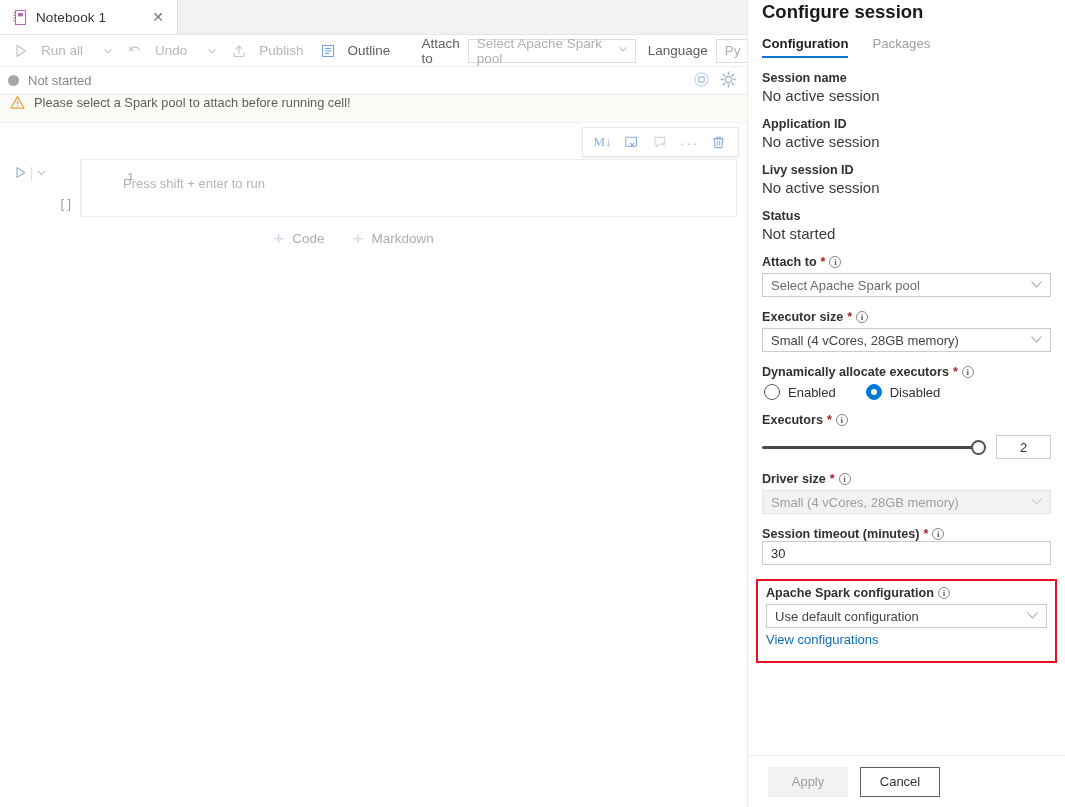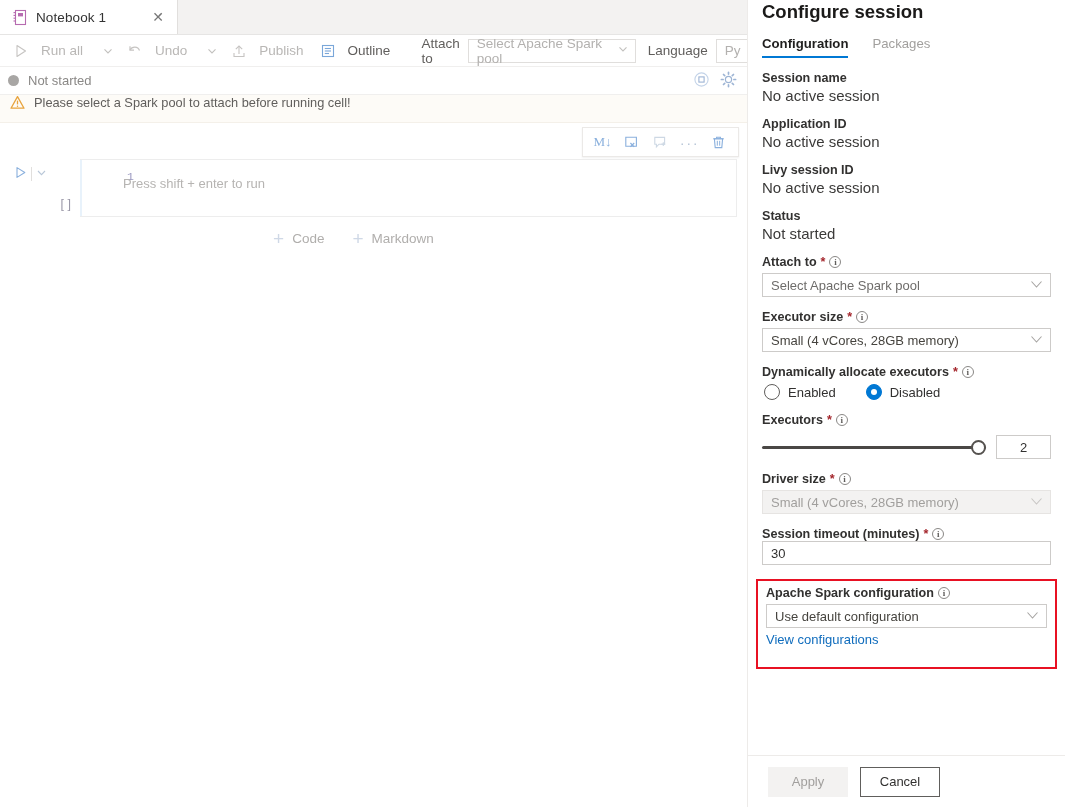--- a/index.html
+++ b/index.html
@@ -163,21 +163,21 @@
     font-size: 13px; color: #323130;
   }
 
   .text-input {
     height: 24px; border: 1px solid #cdcbc9; background:#fff;
     display:flex; align-items:center; padding: 0 8px;
     font-size: 13px; color: #323130; 
   }
 
   .highlight-box {
-    border: 2px solid #e81123; padding: 5px 8px 20px 8px;
+    border: 2px solid #e81123; padding: 5px 8px 14px 8px;
     margin: 14px -6px 0 -6px;
   }
   .link { color: #0f6cbd; font-size: 13px; margin-top: 4px; display:inline-block; }
 
   .panel-footer {
     border-top: 1px solid #edebe9; height: 52px;
     display: flex; align-items: center; gap: 12px; padding: 0 20px; margin-top: 32px;
   }
   .btn {
     min-width: 80px; height: 30px; font-size: 13px;

